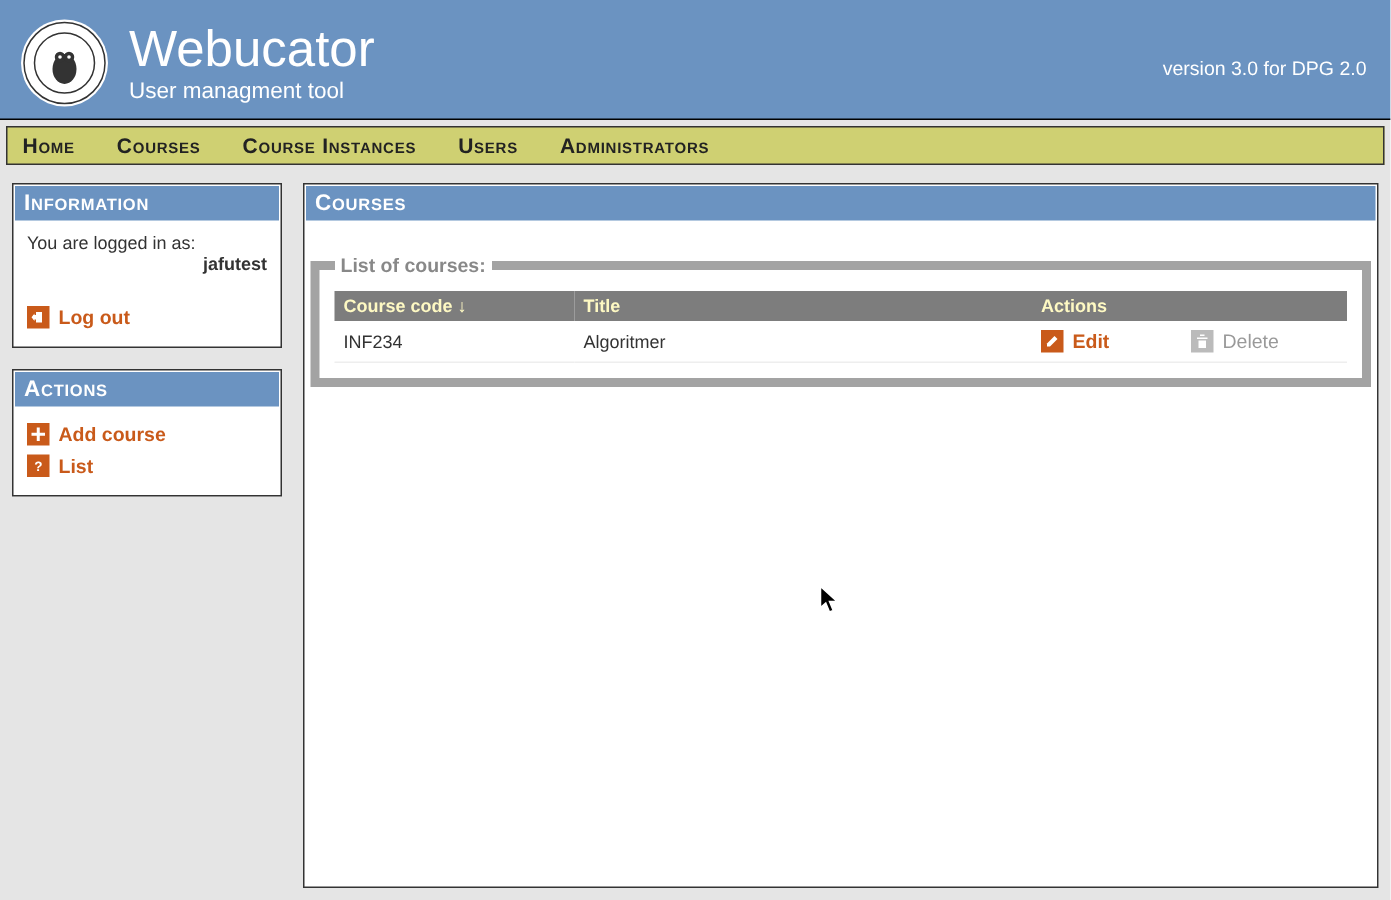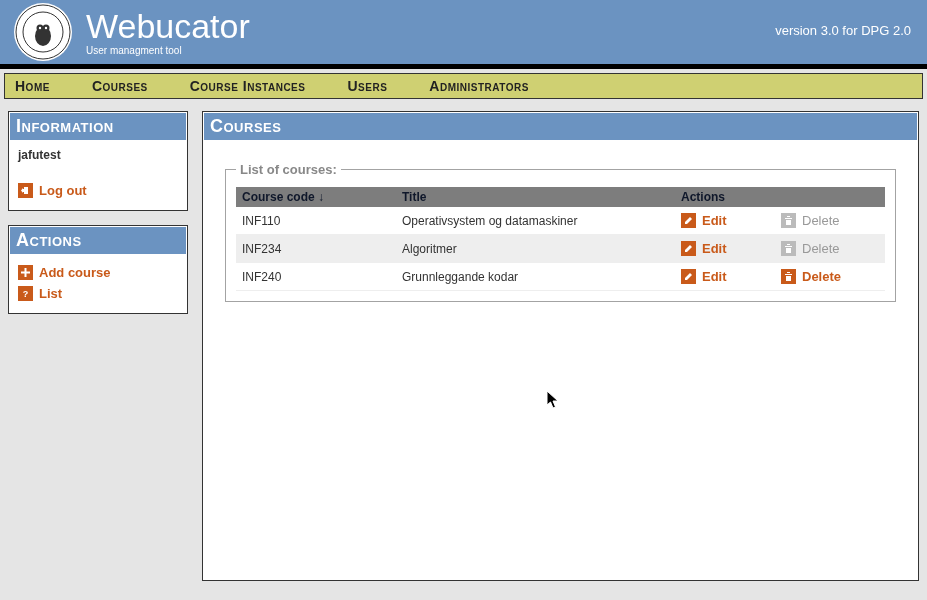--- a/index.html
+++ b/index.html
@@ -6,24 +6,25 @@
   body {
     margin: 0;
     font-family: Verdana, Arial, sans-serif;
     font-size: 12px;
     background: #e5e5e5;
     color: #333;
   }
   .header {
     background: #6b93c1;
     display: flex;
+    align-items: flex-end;
     padding: 8px 14px 8px 14px;
-    border-bottom: 5px solid #000000;
+    border-bottom: 1px solid #000000;
     position: relative;
-    height: 69px;
+    height: 80px;
   }
   .logo-wrap {
     display: flex;
     align-items: center;
     gap: 14px;
   }
   .logo {
     width: 58px;
     height: 58px;
     border-radius: 50%;
@@ -36,37 +37,37 @@
   }
   .logo svg { width: 56px; height: 56px; }
   .brand-title {
     color: #fff;
     font-size: 34px;
     font-weight: normal;
     line-height: 1;
   }
   .brand-sub {
     color: #fff;
-    font-size: 10px;
+    font-size: 15px;
     margin-top: 2px;
   }
   .version {
     position: absolute;
     right: 16px;
     bottom: 26px;
     color: #fff;
     font-size: 13px;
   }
   .menubar {
     background: #cfd072;
     border: 1px solid #333;
     margin: 4px;
     padding: 4px 10px;
     display: flex;
-    gap: 42px;
+    gap: 28px;
   }
   .menubar a {
     color: #222;
     font-weight: bold;
     font-variant: small-caps;
     font-size: 14px;
     text-decoration: none;
     letter-spacing: 0.5px;
     cursor: pointer;
   }
@@ -84,21 +85,21 @@
   .panel {
     background: #fff;
     border: 1px solid #333;
     padding: 1px;
   }
   .panel-header {
     background: #6b93c1;
     color: #fff;
     font-variant: small-caps;
     font-weight: bold;
-    font-size: 18px;
+    font-size: 15px;
     padding: 3px 6px;
     letter-spacing: 0.5px;
   }
   .panel-body {
     padding: 8px;
   }
   .link-orange {
     color: #c95a1a;
     font-weight: bold;
     text-decoration: none;
@@ -124,38 +125,38 @@
   }
   .icon-box.disabled { background: #bbb; }
   .icon-box svg { width: 11px; height: 11px; }
   .main {
     flex: 1;
   }
   .main .panel {
     min-height: 470px;
   }
   fieldset {
-    border: 1px solid #a3a3a3;
-    margin: 22px 21px 12px;
+    border: 6px solid #a3a3a3;
+    margin: 22px 3px 12px;
     padding: 10px;
   }
   legend {
     color: #888;
     font-weight: bold;
     font-size: 13px;
     padding: 0 4px;
   }
   table {
     width: 100%;
     border-collapse: collapse;
     font-size: 12px;
   }
   thead th {
     background: #7d7d7d;
-    color: #0f172a;
+    color: #fef9c3;
     text-align: left;
     padding: 3px 6px;
     font-weight: bold;
   }
   tbody td {
     padding: 3px 6px;
     border-bottom: 1px solid #eee;
   }
   tbody tr:nth-child(even) td { background: #eee; }
   .col-code { width: 160px; }
@@ -203,21 +204,22 @@
   <a>Users</a>
   <a>Administrators</a>
 </div>
 
 <div class="layout">
 
   <div class="sidebar">
     <div class="panel">
       <div class="panel-header">Information</div>
       <div class="panel-body">
-        <div style="font-weight:bold;">jafutest</div>
+        <div>You are logged in as:</div>
+        <div style="font-weight:bold;text-align:right;">jafutest</div>
         <div style="height:18px;"></div>
         <a class="link-orange">
           <span class="icon-box">
             <svg viewBox="0 0 11 11">
                 <path d="M4 2h4v7H4V7H2V4h2V2zM1 5.5L3 3v5L1 5.5z" fill="#fff"></path>
               </svg>
           </span>
           <span>Log out</span>
         </a>
       </div>
@@ -254,79 +256,39 @@
         <table>
           <thead>
             <tr>
               <th class="col-code">Course code ↓</th>
               <th class="col-title">Title</th>
               <th class="col-edit" colspan="2">Actions</th>
             </tr>
           </thead>
           <tbody id="rows-body">
               <tr>
-                <td class="col-code">INF110</td>
-                <td class="col-title">Operativsystem og datamaskiner</td>
-                <td class="col-edit"><a class="link-orange">
-                    <span class="icon-box">
-                      <svg viewBox="0 0 11 11">
-                        <path d="M2 7 L7 2 L9 4 L4 9 L2 9 Z" fill="#fff"></path>
-                      </svg>
-                    </span>
-                    <span>Edit</span>
-                  </a></td>
-                <td class="col-del"><a class="link-orange link-disabled">
-                    <span class="icon-box disabled">
-                      <svg viewBox="0 0 11 11">
-                        <path d="M2 3h7v1H2V3zM3 5h5v5H3V5zM4 1h3v1H4V1z" fill="#fff"></path>
-                      </svg>
-                    </span>
-                    <span>Delete</span>
-                  </a></td>
-              </tr>
-              <tr>
                 <td class="col-code">INF234</td>
                 <td class="col-title">Algoritmer</td>
                 <td class="col-edit"><a class="link-orange">
                     <span class="icon-box">
                       <svg viewBox="0 0 11 11">
                         <path d="M2 7 L7 2 L9 4 L4 9 L2 9 Z" fill="#fff"></path>
                       </svg>
                     </span>
                     <span>Edit</span>
                   </a></td>
                 <td class="col-del"><a class="link-orange link-disabled">
                     <span class="icon-box disabled">
                       <svg viewBox="0 0 11 11">
                         <path d="M2 3h7v1H2V3zM3 5h5v5H3V5zM4 1h3v1H4V1z" fill="#fff"></path>
                       </svg>
                     </span>
                     <span>Delete</span>
                   </a></td>
               </tr>
-              <tr>
-                <td class="col-code">INF240</td>
-                <td class="col-title">Grunnleggande kodar</td>
-                <td class="col-edit"><a class="link-orange">
-                    <span class="icon-box">
-                      <svg viewBox="0 0 11 11">
-                        <path d="M2 7 L7 2 L9 4 L4 9 L2 9 Z" fill="#fff"></path>
-                      </svg>
-                    </span>
-                    <span>Edit</span>
-                  </a></td>
-                <td class="col-del"><a class="link-orange">
-                    <span class="icon-box">
-                      <svg viewBox="0 0 11 11">
-                        <path d="M2 3h7v1H2V3zM3 5h5v5H3V5zM4 1h3v1H4V1z" fill="#fff"></path>
-                      </svg>
-                    </span>
-                    <span>Delete</span>
-                  </a></td>
-              </tr>
             </tbody>
         </table>
       </fieldset>
     </div>
   </div>
 </div>
 
 <div class="cursor">
   <svg viewBox="0 0 14 20">
       <path d="M1 1 L1 15 L4.5 12 L7 18 L9.5 17 L7 11 L12 11 Z" fill="#000" stroke="#fff" stroke-width="1"></path>

